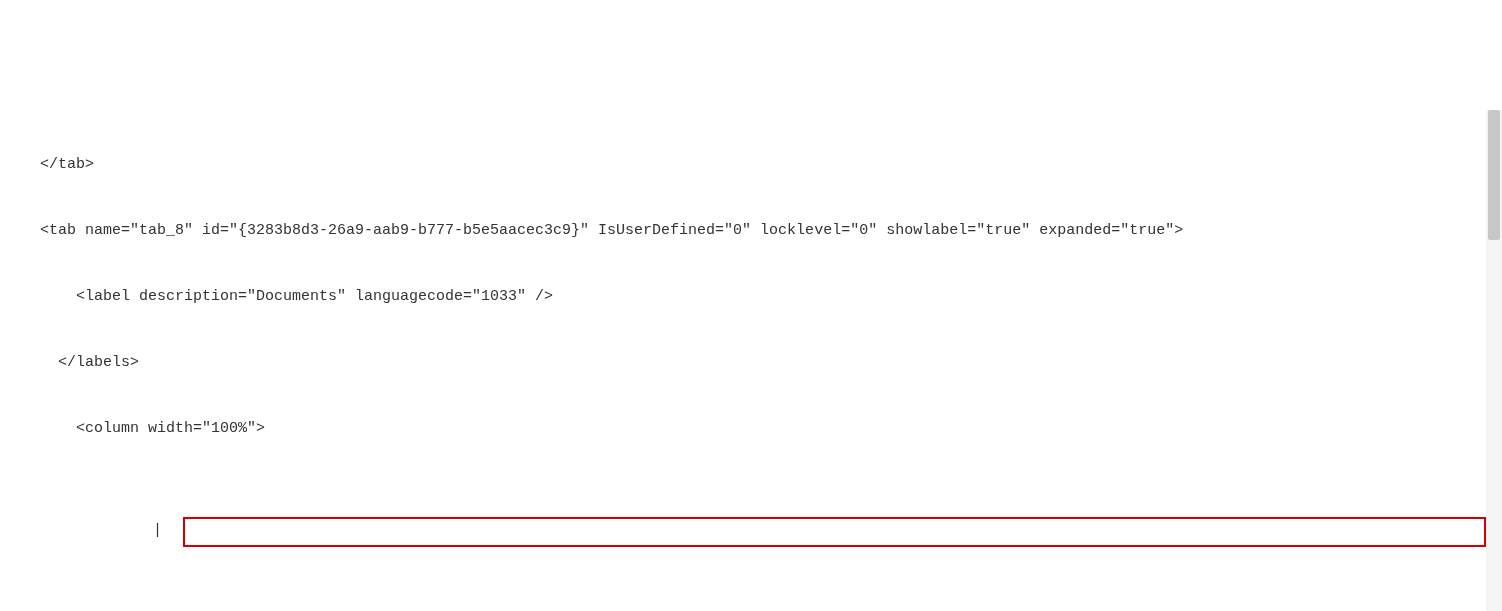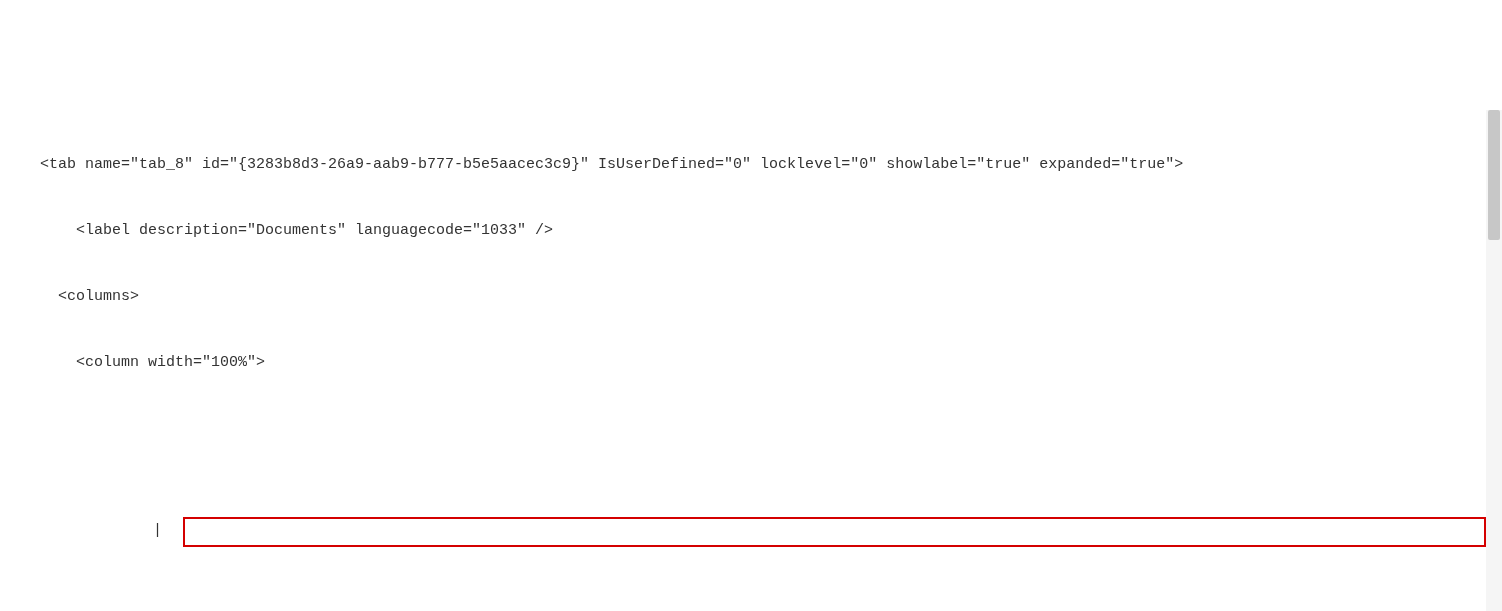--- a/index.html
+++ b/index.html
@@ -52,23 +52,24 @@
     background: #c7c7c7;
     border-radius: 2px;
   }
 </style>
 </head>
 <body>
 
 
 
 <div class="code-container">
+  <div class="line">&lt;/tab&gt;</div>
   <div class="line">&lt;tab name="tab_8" id="{3283b8d3-26a9-aab9-b777-b5e5aacec3c9}" IsUserDefined="0" locklevel="0" showlabel="true" expanded="true"&gt;</div>
   <div class="line">    &lt;label description="Documents" languagecode="1033" /&gt;</div>
-  <div class="line">  &lt;columns&gt;</div>
+  <div class="line">  &lt;/labels&gt;</div>
   <div class="line">    &lt;column width="100%"&gt;</div>
   
   
   
   
   
   
   
   
   

